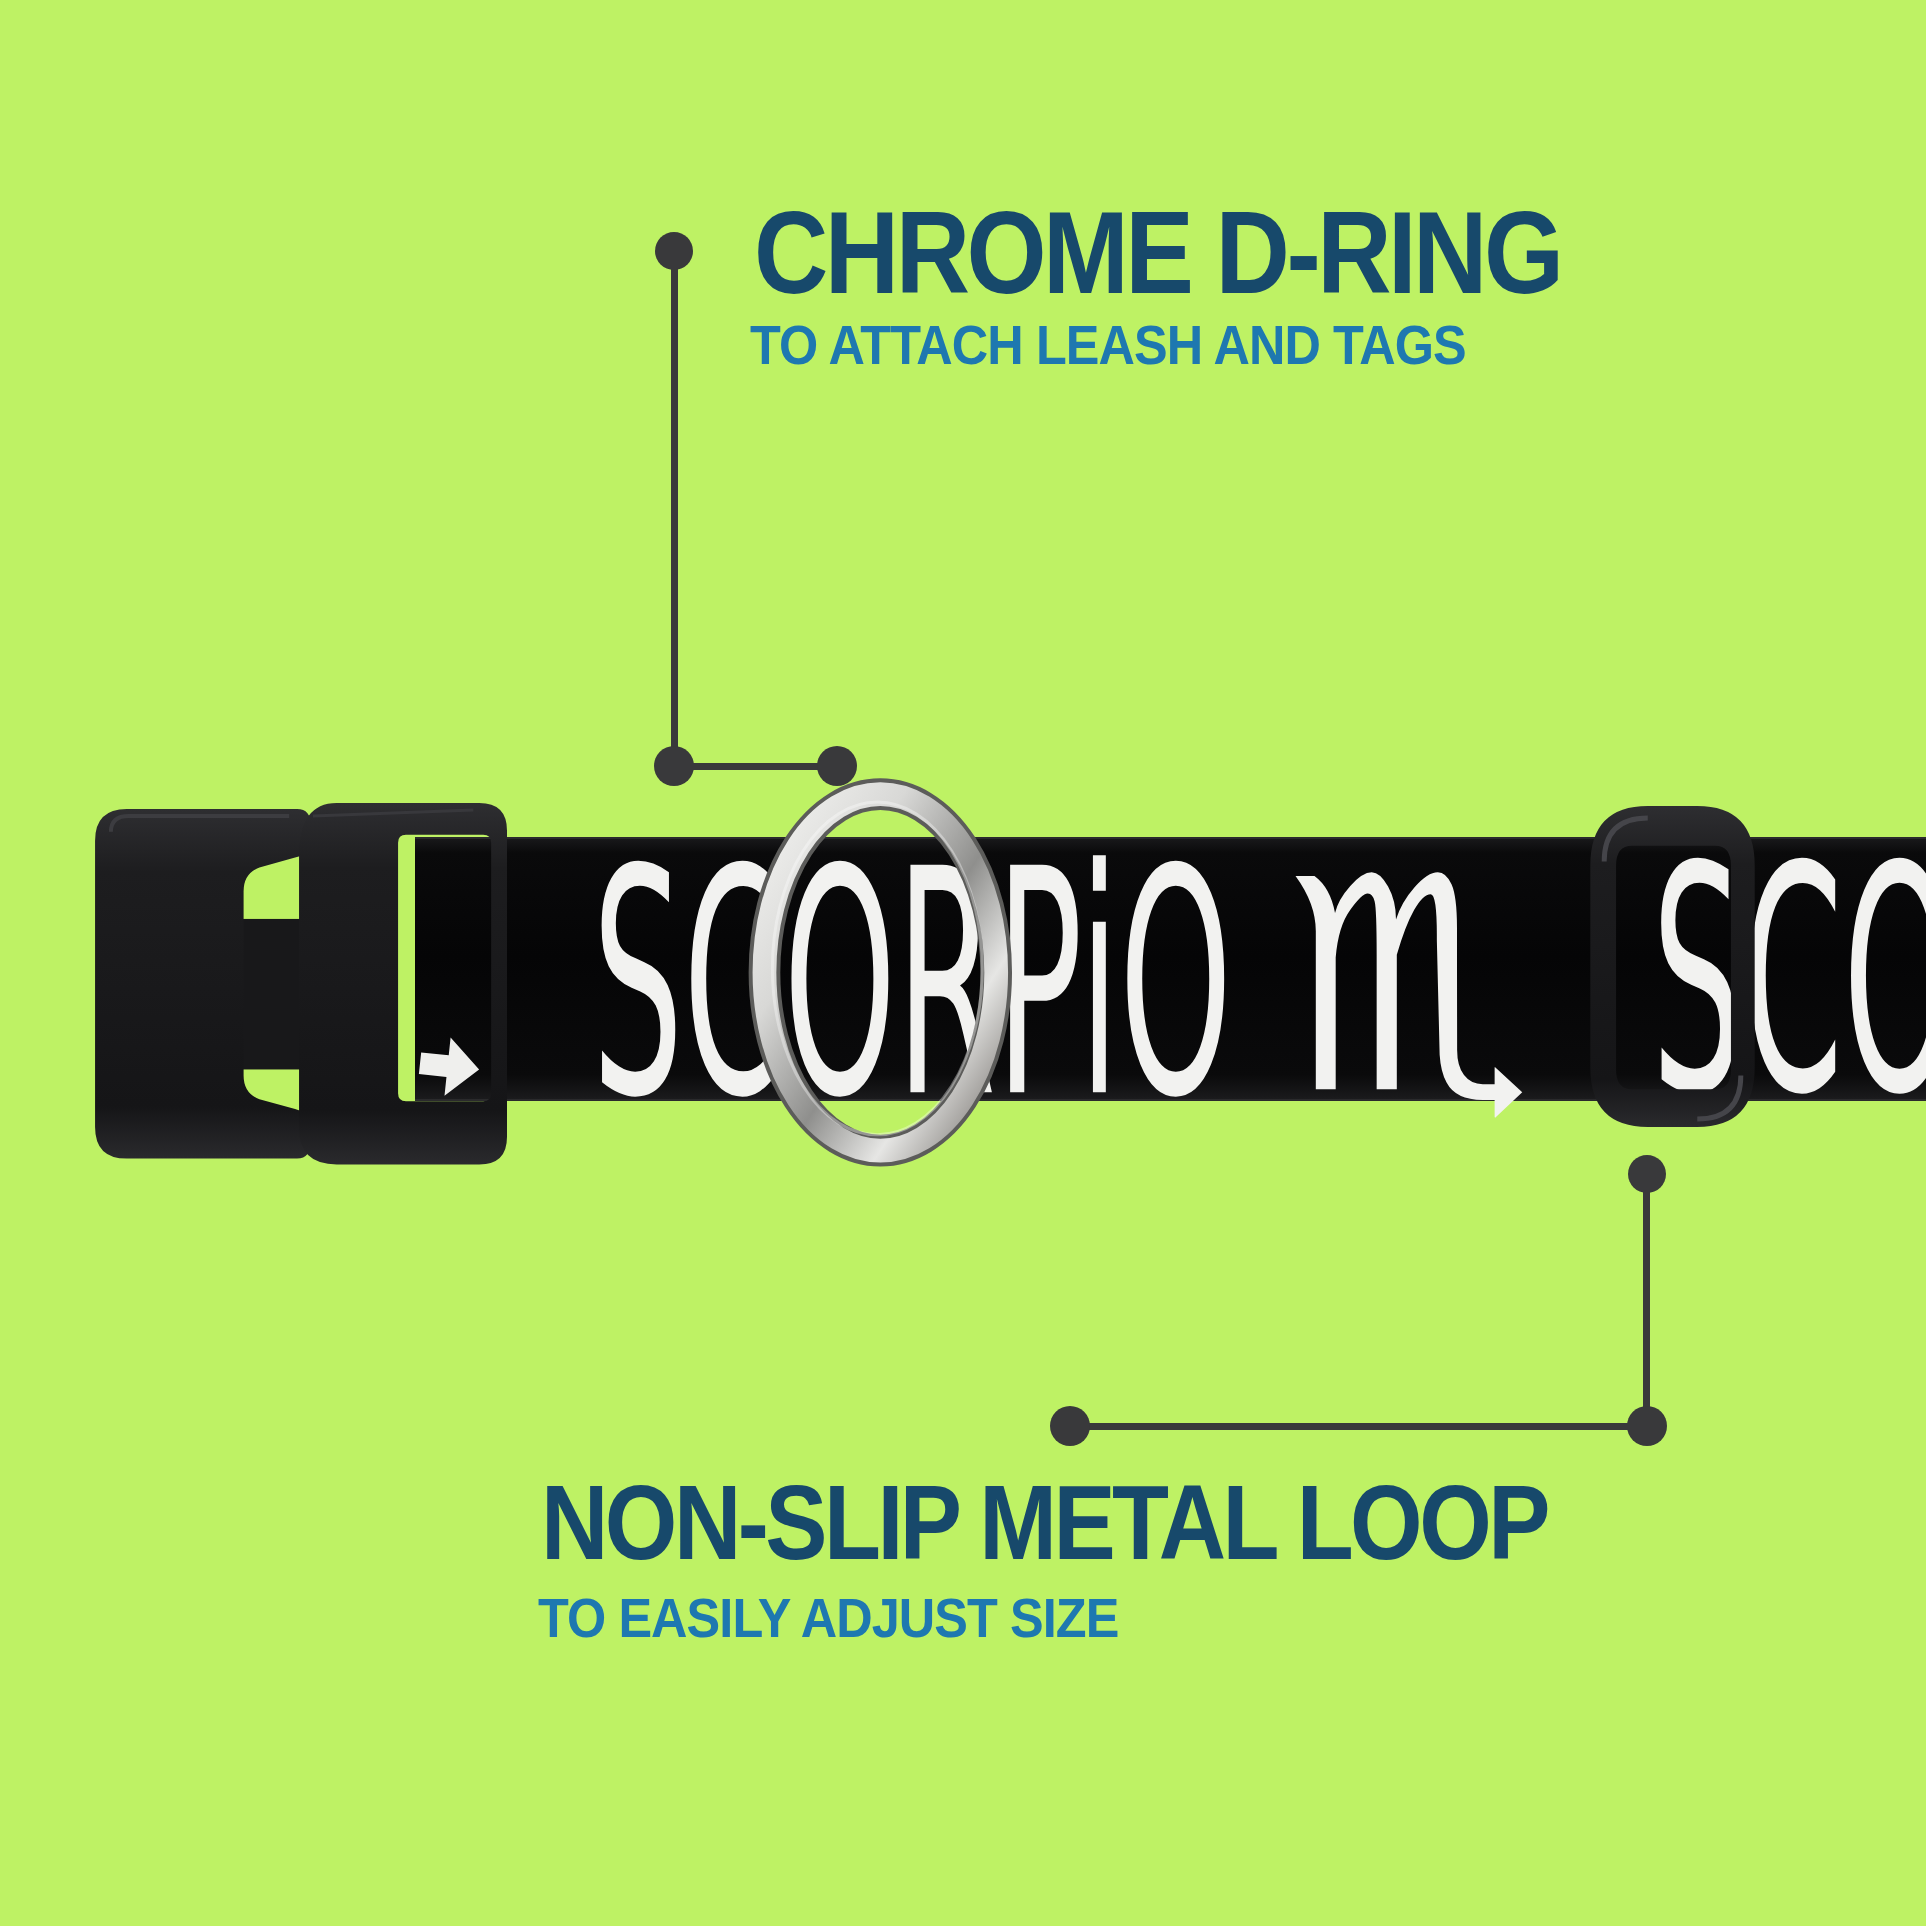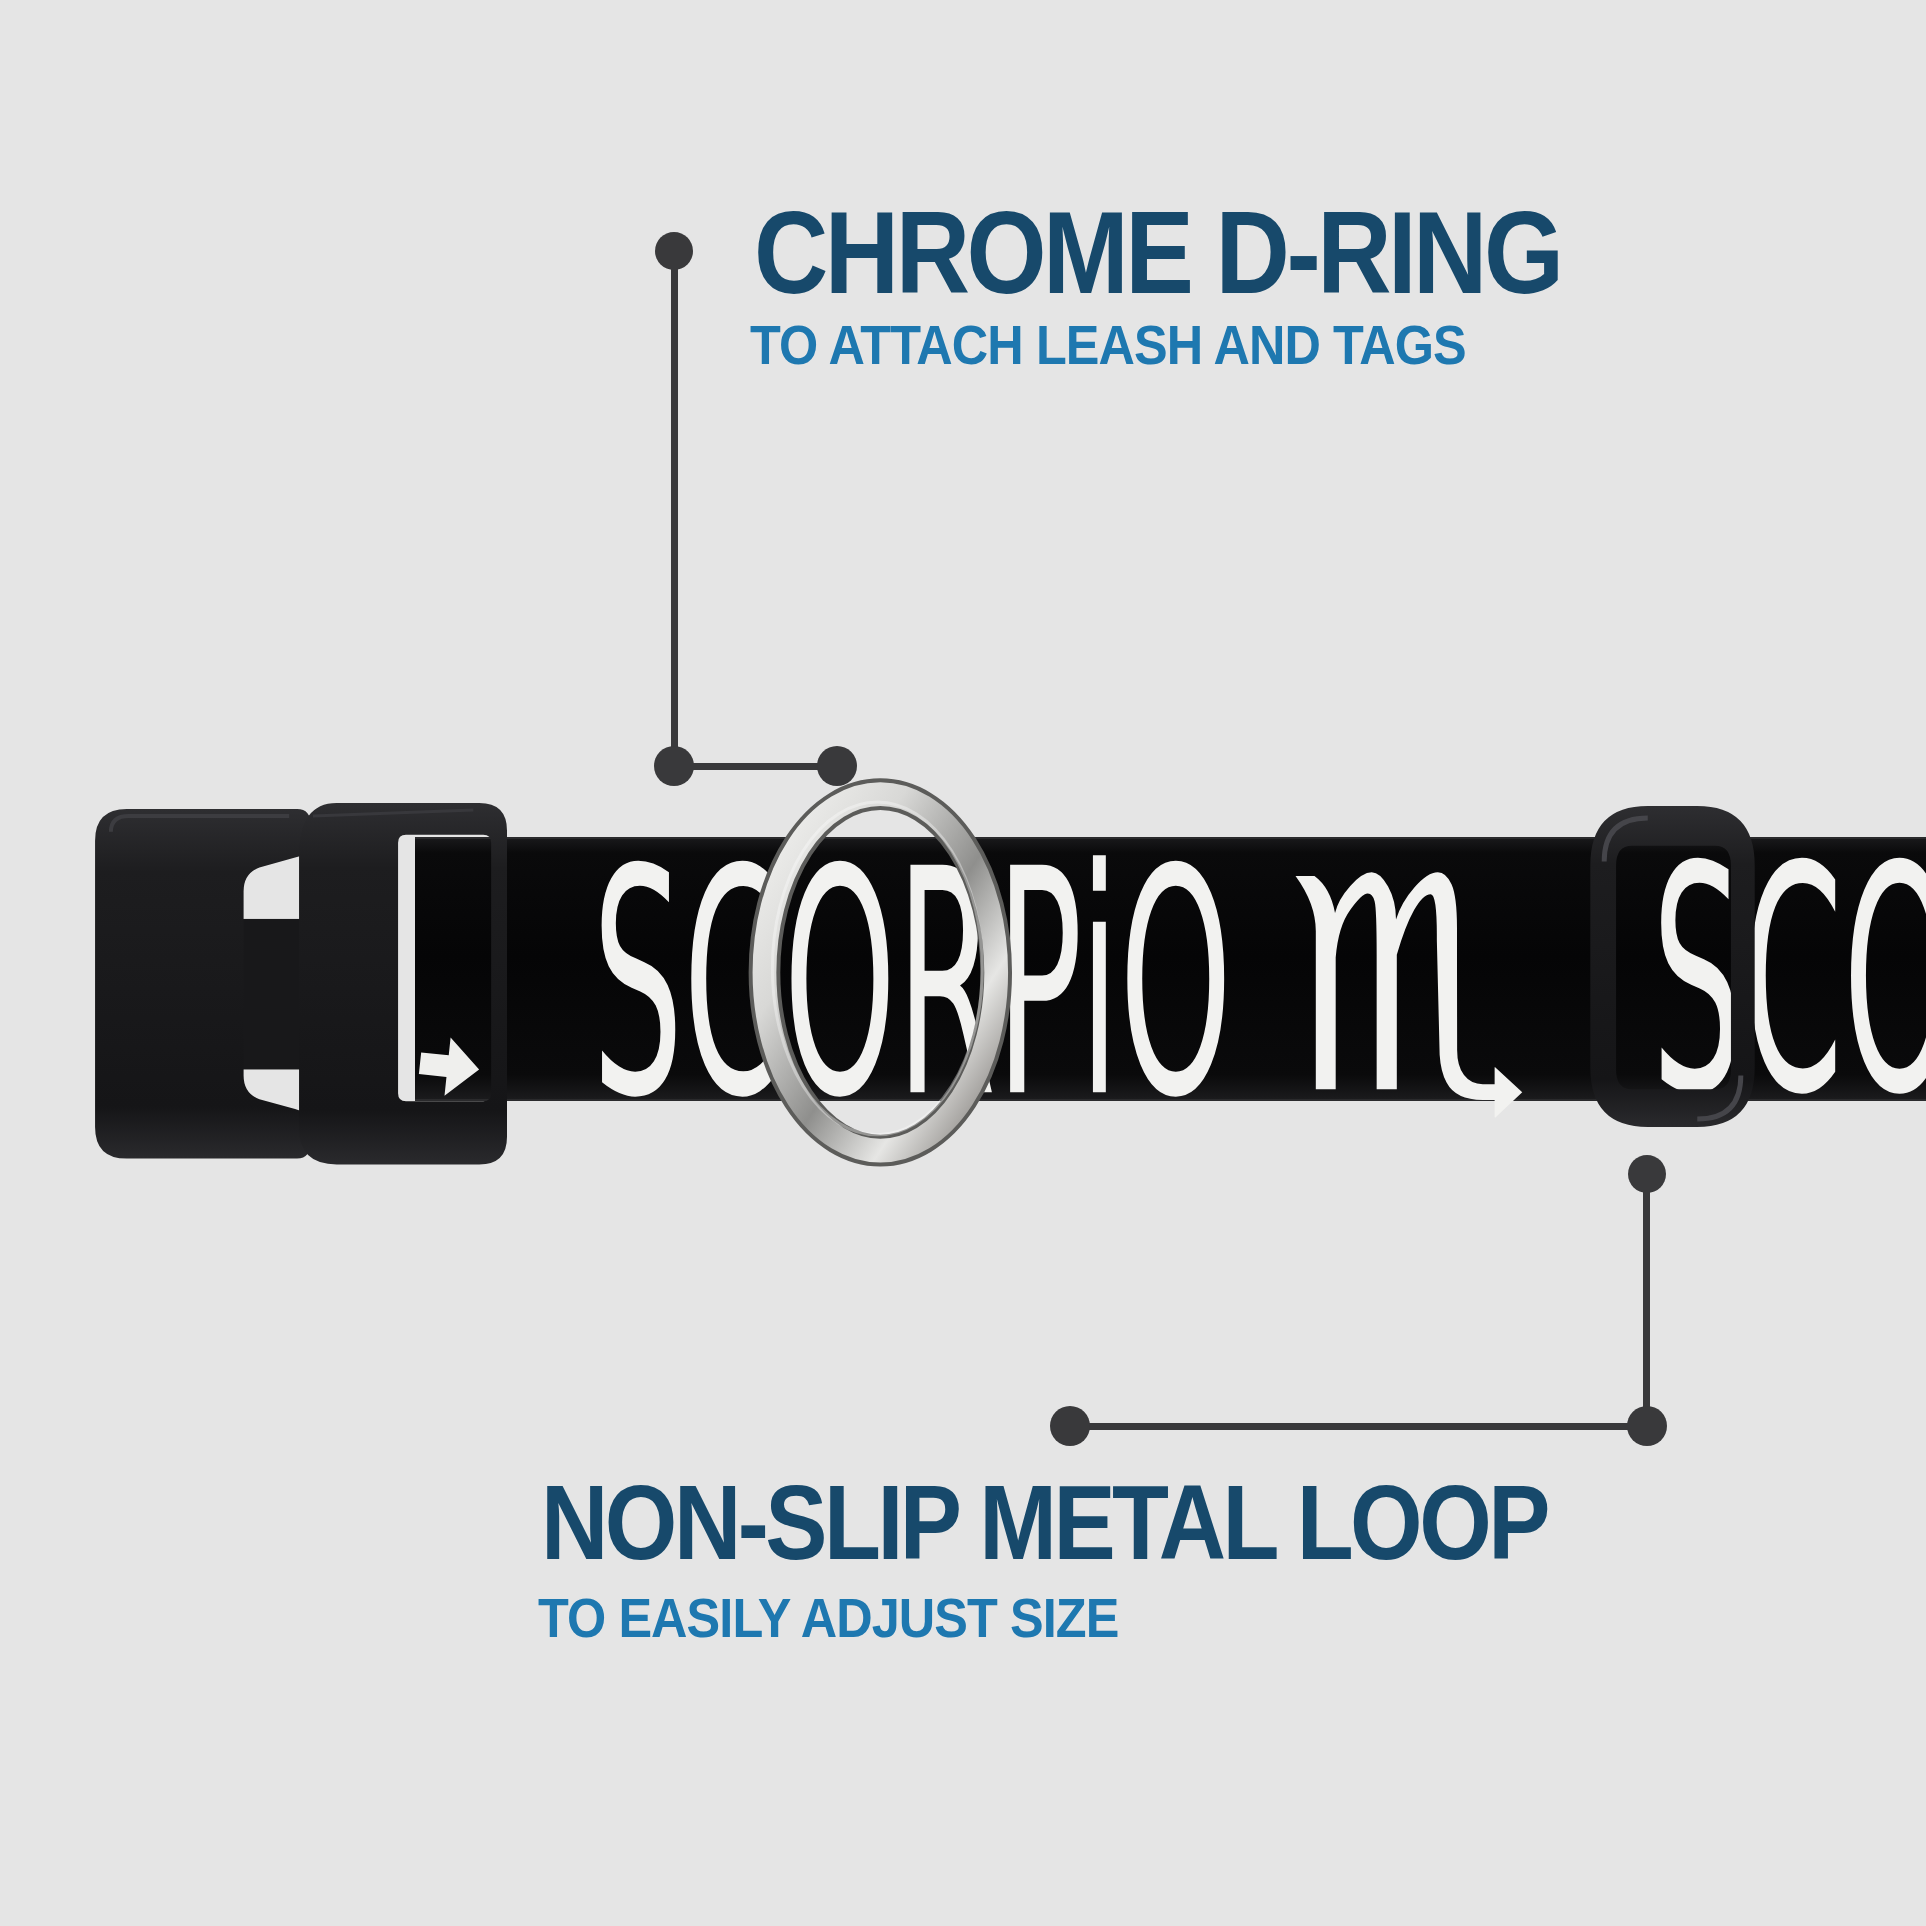--- a/index.html
+++ b/index.html
@@ -1,17 +1,17 @@
 <!DOCTYPE html>
 <html><head>
 <meta charset="utf-8">
 <style>
   html,body{margin:0;padding:0;background:#ffffff;}
   #canvas{
-    position:relative;width:1927px;height:1927px;background:#e5e5e5;overflow:hidden;
+    position:relative;width:1927px;height:1927px;background:#bef264;overflow:hidden;
     font-family:"Liberation Sans", sans-serif;
   }
   
   .callout-title{
     position:absolute;font-weight:bold;line-height:1;white-space:nowrap;
     transform:scaleX(0.88);transform-origin:left top;letter-spacing:-4px;
   }
   .callout-sub{
     position:absolute;font-weight:bold;line-height:1;white-space:nowrap;
     transform:scaleX(0.90);transform-origin:left top;letter-spacing:-1px;

